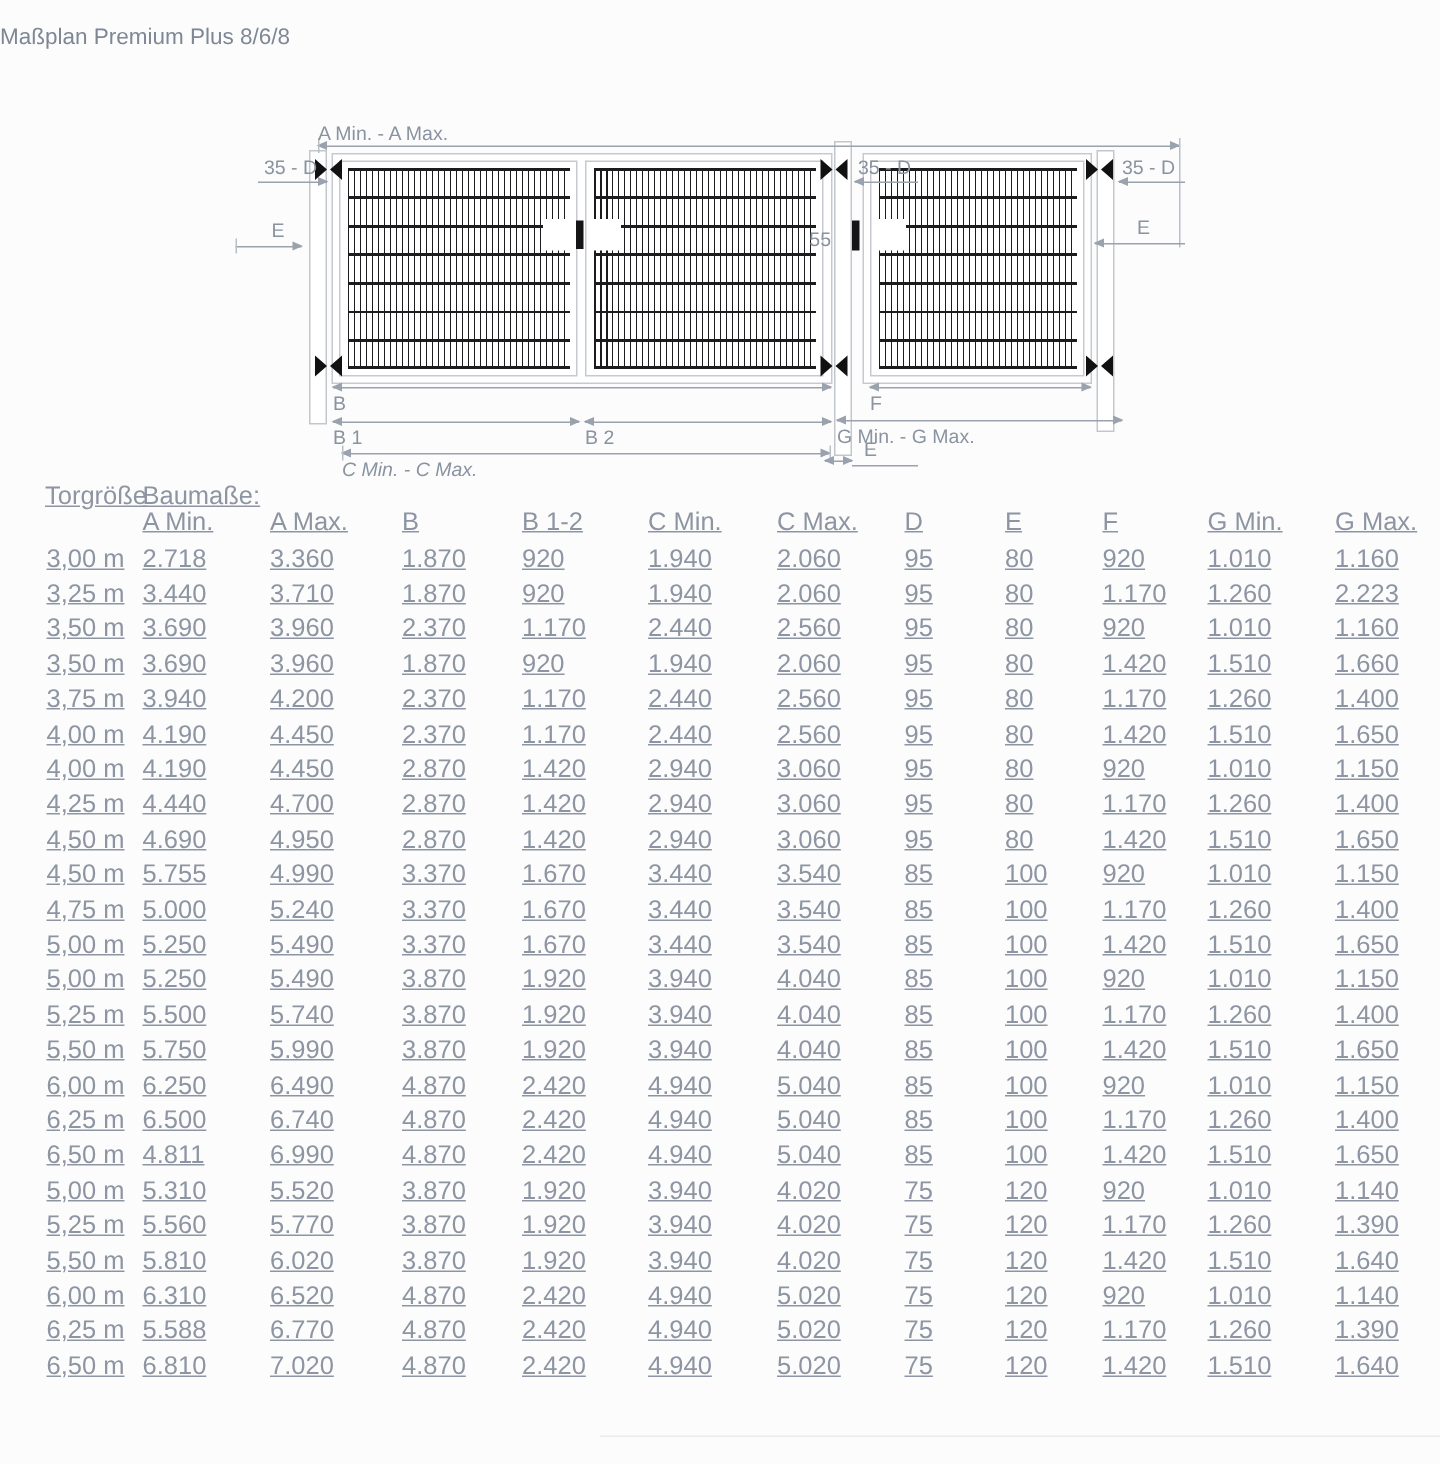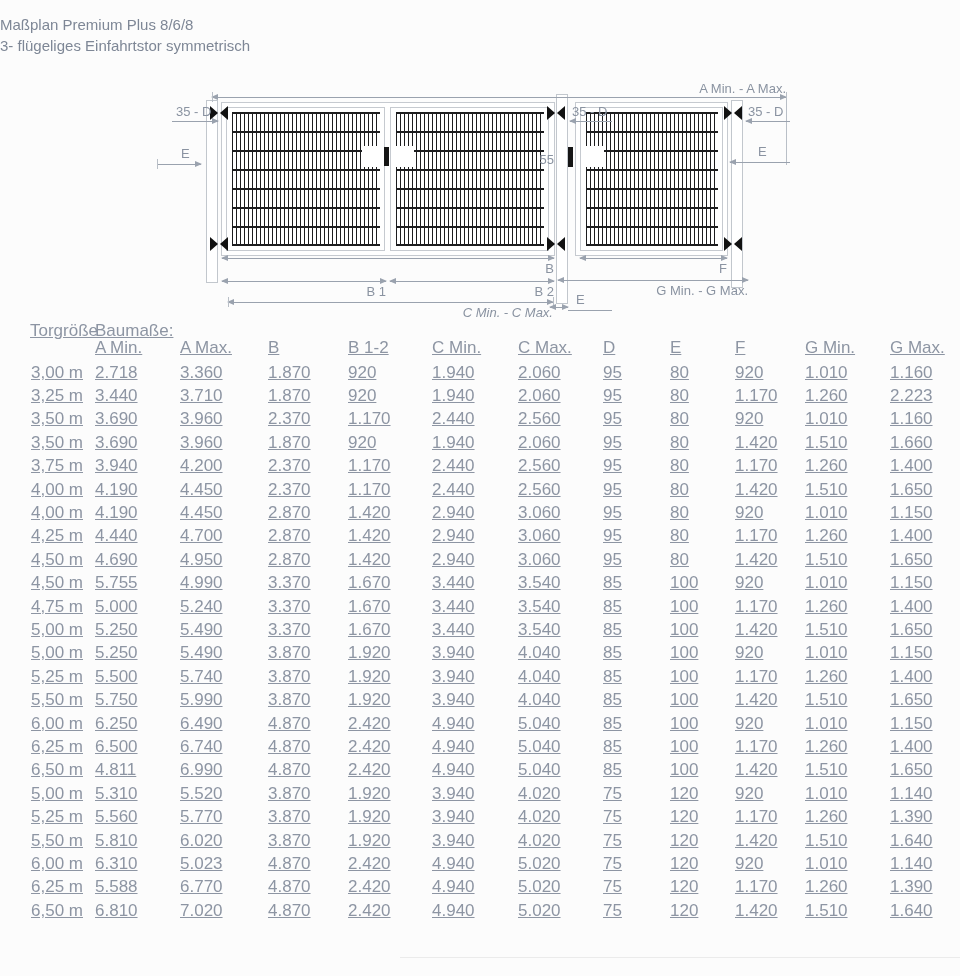--- a/index.html
+++ b/index.html
@@ -49,21 +49,21 @@
     border-right:7px solid #9aa2ae;
   }
   .dim.ar-r::after {
     content:""; position:absolute; right:-1px; top:-3px;
     border-top:3px solid transparent; border-bottom:3px solid transparent;
     border-left:7px solid #9aa2ae;
   }
   .vtick { position:absolute; width:1px; background:#b9bfc7; }
 
   .dlab { position:absolute; font-size:13px; color:#8a93a1; white-space:nowrap; }
-  .dlab.ctr { text-align:right; }
+  .dlab.ctr { text-align:left; }
 
   
   .table-wrap { position:absolute; left:30px; top:321px; width:930px; font-size:17px;text-decoration:underline; }
   .trow, .hrow {
     display:grid;
     grid-template-columns:65px 85px 88px 80px 84px 86px 85px 67px 65px 70px 85px 70px;
     align-items:center;
   }
   .trow { height:23.4px; }
   .hrow { height:19px; }
@@ -73,21 +73,20 @@
   .separator-line { margin-top:9px; height:26px; display:flex; align-items:center; padding-left:8px; }
   .group2 { margin-top:0; }
 
   .bottom-rule { position:absolute; left:400px; top:957px; width:560px; height:1px; background:#ebebeb; }
 </style>
 </head>
 <body>
 
 <div class="title-block">
   <div class="title-line">Maßplan Premium Plus 8/6/8</div>
-  <div class="title-line">3- flügeliges Einfahrtstor symmetrisch</div>
 </div>
 
 <div>
 
   <div class="post" style="left:206px;top:100px;width:12px;height:183px;"></div>
   <div class="post" style="left:556px;top:94px;width:12px;height:210px;"></div>
   <div class="post" style="left:731px;top:100px;width:12px;height:188px;"></div>
 
   <div class="frame" style="left:221px;top:102px;width:334px;height:154px;"></div>
   <div class="frame" style="left:226px;top:107px;width:159px;height:144px;"></div>
@@ -463,21 +462,21 @@
         <div class="tcell c6">4.020</div>
         <div class="tcell c7">75</div>
         <div class="tcell c8">120</div>
         <div class="tcell c9">1.420</div>
         <div class="tcell c10">1.510</div>
         <div class="tcell c11">1.640</div>
       </div>
       <div class="trow">
         <div class="tcell c0">6,00 m</div>
         <div class="tcell c1">6.310</div>
-        <div class="tcell c2">5.023</div>
+        <div class="tcell c2">6.520</div>
         <div class="tcell c3">4.870</div>
         <div class="tcell c4">2.420</div>
         <div class="tcell c5">4.940</div>
         <div class="tcell c6">5.020</div>
         <div class="tcell c7">75</div>
         <div class="tcell c8">120</div>
         <div class="tcell c9">920</div>
         <div class="tcell c10">1.010</div>
         <div class="tcell c11">1.140</div>
       </div>

